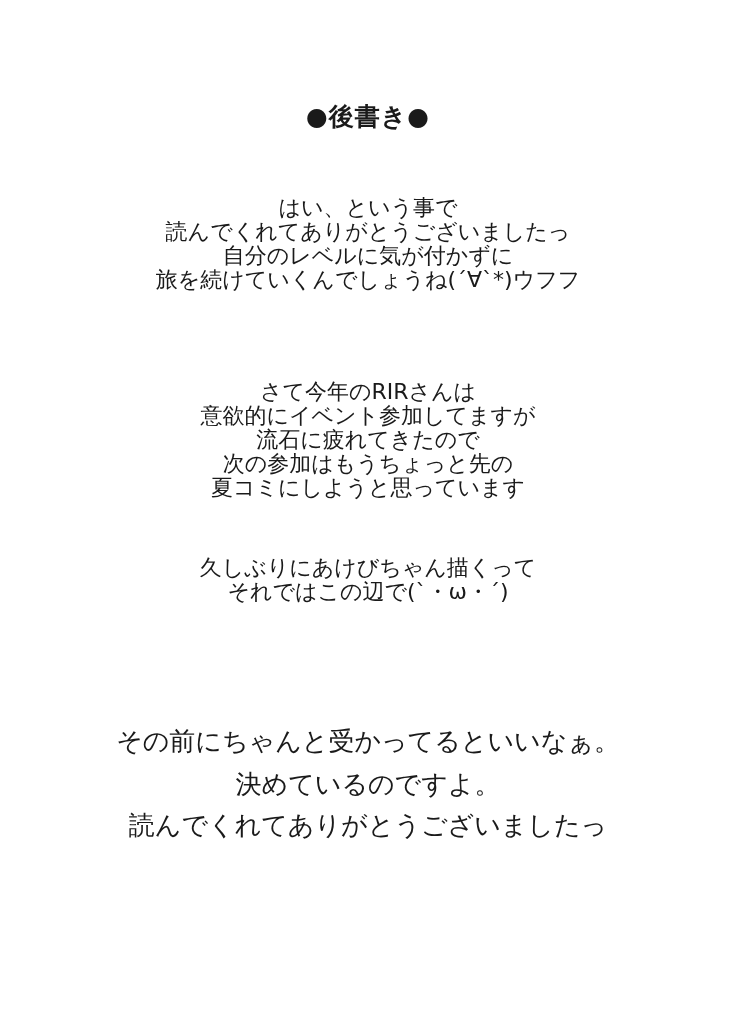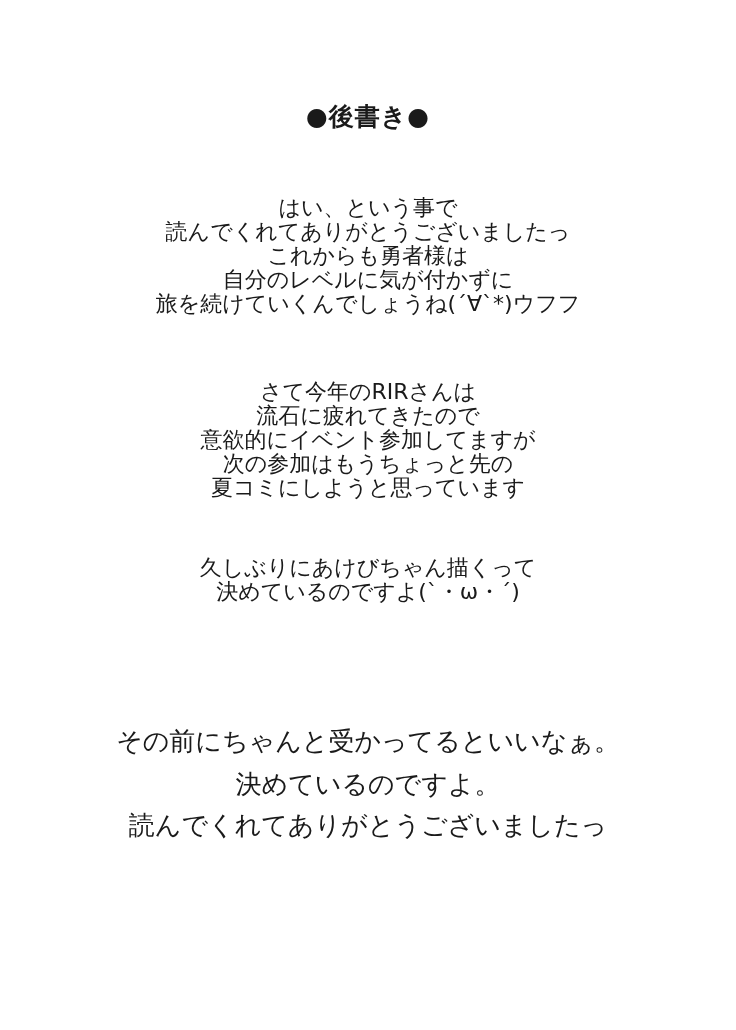--- a/index.html
+++ b/index.html
@@ -53,36 +53,35 @@
 </head>
 <body>
 
 <div class="page">
 
   <h1 class="title">●後書き●</h1>
 
   <div class="para para-1">
     <div class="line">はい、という事で</div>
     <div class="line">読んでくれてありがとうございましたっ</div>
-    <div class="line">これからも勇者様は</div>
     <div class="line">自分のレベルに気が付かずに</div>
     <div class="line">旅を続けていくんでしょうね(´∀`*)ウフフ</div>
   </div>
 
   <div class="para para-2">
     <div class="line">さて今年のRIRさんは</div>
+    <div class="line">意欲的にイベント参加してますが</div>
     <div class="line">流石に疲れてきたので</div>
-    <div class="line">意欲的にイベント参加してますが</div>
     <div class="line">次の参加はもうちょっと先の</div>
     <div class="line">夏コミにしようと思っています</div>
   </div>
 
   <div class="para para-3">
     <div class="line">久しぶりにあけびちゃん描くって</div>
-    <div class="line">決めているのですよ(`・ω・´)</div>
+    <div class="line">それではこの辺で(`・ω・´)</div>
   </div>
 
   <div class="closing closing-1">その前にちゃんと受かってるといいなぁ。</div>
 
   <div class="closing closing-2">決めているのですよ。</div>
 
   <div class="closing closing-3">読んでくれてありがとうございましたっ</div>
 
 </div>
 

